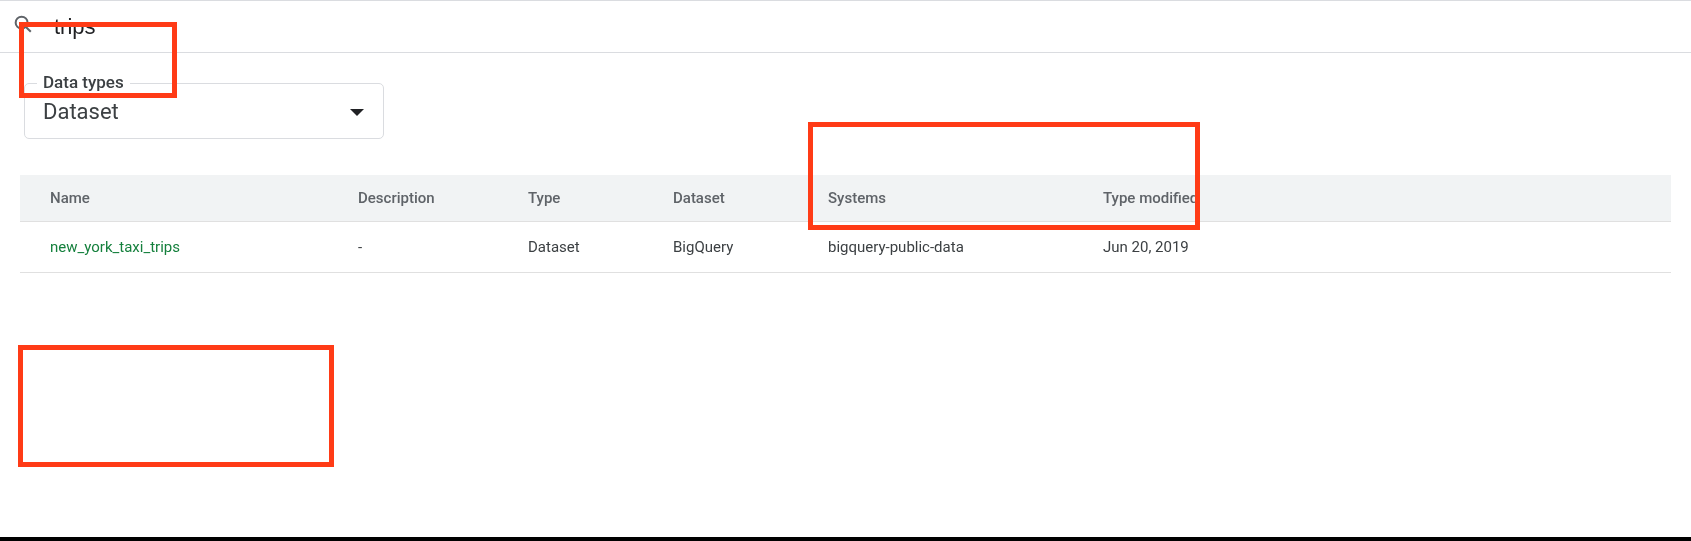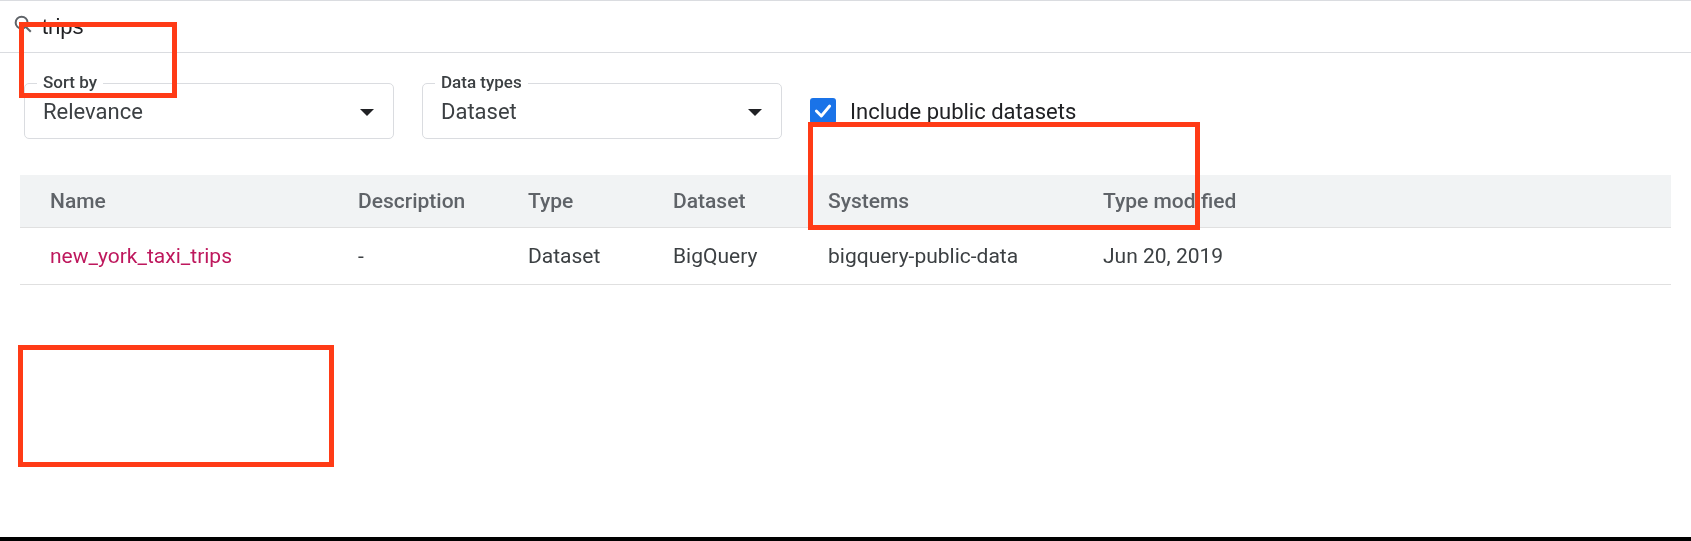--- a/index.html
+++ b/index.html
@@ -13,21 +13,21 @@
 
     
     .search-row {
       border-top: 1px solid #dadce0;
       border-bottom: 1px solid #dadce0;
       padding: 6px 0;
     }
     .search-box {
       display: flex;
       align-items: flex-end;
-      gap: 8px;
+      gap: 20px;
       padding: 6px 12px;
       width: 160px;
     }
     .search-box .icon { color: #5f6368; flex: 0 0 auto; }
     .search-box input {
       border: none;
       outline: none;
       font-size: 22px;
       color: #202124;
       width: 100%;
@@ -85,38 +85,38 @@
       background: #1a73e8;
       display: flex; align-items: center; justify-content: center;
     }
     .cb svg { display: block; }
 
     
     .tbl {
       width: calc(100% - 40px);
       margin-left: 20px;
       border-collapse: collapse;
-      font-size: 21px;
+      font-size: 15px;
     }
     .tbl thead th {
       background: #f1f3f4;
       color: #5f6368;
       font-weight: 500;
       text-align: left;
       padding: 14px 18px;
       border-bottom: 1px solid #e0e0e0;
     }
     .tbl thead th:first-child { padding-left: 30px; }
     .tbl tbody td {
       padding: 16px 18px;
       border-bottom: 1px solid #e0e0e0;
       color: #3c4043;
     }
     .tbl tbody td:first-child {
-      color: #be185d;
+      color: #15803d;
       padding-left: 30px;
     }
     .col-name  { width: 320px; }
     .col-desc  { width: 170px; }
     .col-type  { width: 145px; }
     .col-sys   { width: 155px; }
     .col-proj  { width: 275px; }
 
     
     .hl {
@@ -140,49 +140,32 @@
           <circle cx="10.5" cy="10.5" r="6.5"></circle>
             <line x1="20.5" y1="20.5" x2="15.2" y2="15.2"></line>
         </svg>
       </span>
       <input type="text" value="trips" style="">
     </div>
   </div>
 
   <div class="filter-row">
 
-    <div class="select" style="min-width:370px;">
-      <span class="floating-label">Sort by</span>
-      <span class="value">Relevance</span>
-      <span class="chev">
-        <svg width="16" height="10" viewBox="0 0 16 10">
-            <path d="M1 1l7 7 7-7" fill="#202124"></path>
-          </svg>
-      </span>
-    </div>
 
 
     <div class="select" style="min-width:360px;">
       <span class="floating-label">Data types</span>
       <span class="value">Dataset</span>
       <span class="chev">
         <svg width="16" height="10" viewBox="0 0 16 10">
             <path d="M1 1l7 7 7-7" fill="#202124"></path>
           </svg>
       </span>
     </div>
 
-    <label class="cb-wrap">
-      <span class="cb">
-        <svg width="20" height="20" viewBox="0 0 24 24" fill="none" stroke="#fff" stroke-width="3.4" stroke-linecap="round" stroke-linejoin="round">
-            <polyline points="4 12 10 18 20 6"></polyline>
-          </svg>
-      </span>
-      <span>Include public datasets</span>
-    </label>
   </div>
 
   <table class="tbl">
     <thead>
       <tr>
         <th class="col-name">Name</th>
         <th class="col-desc">Description</th>
         <th class="col-type">Type</th>
         <th class="col-sys">Dataset</th>
         <th class="col-proj">Systems</th>

